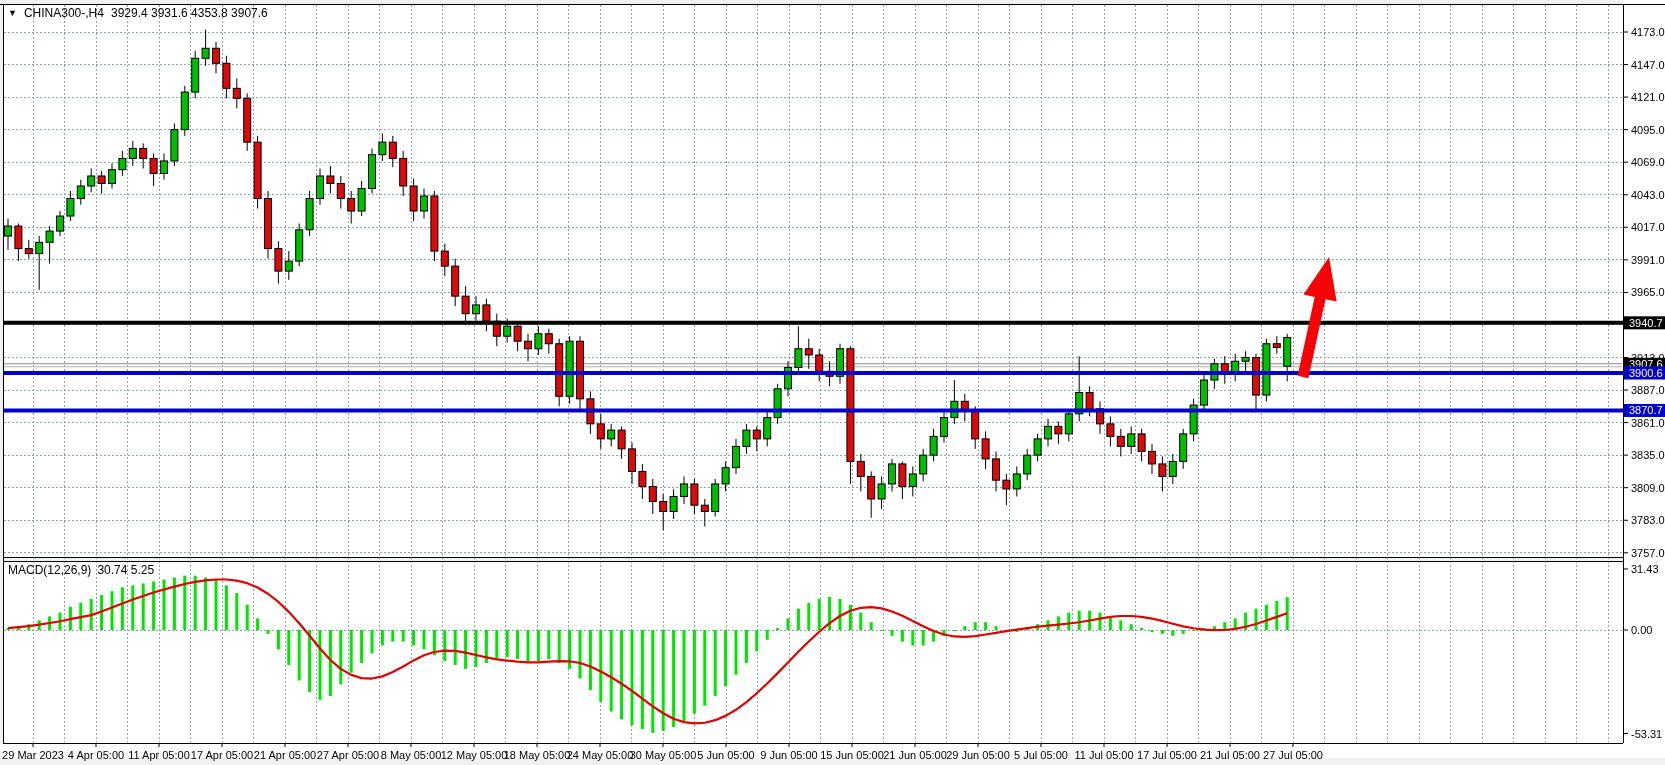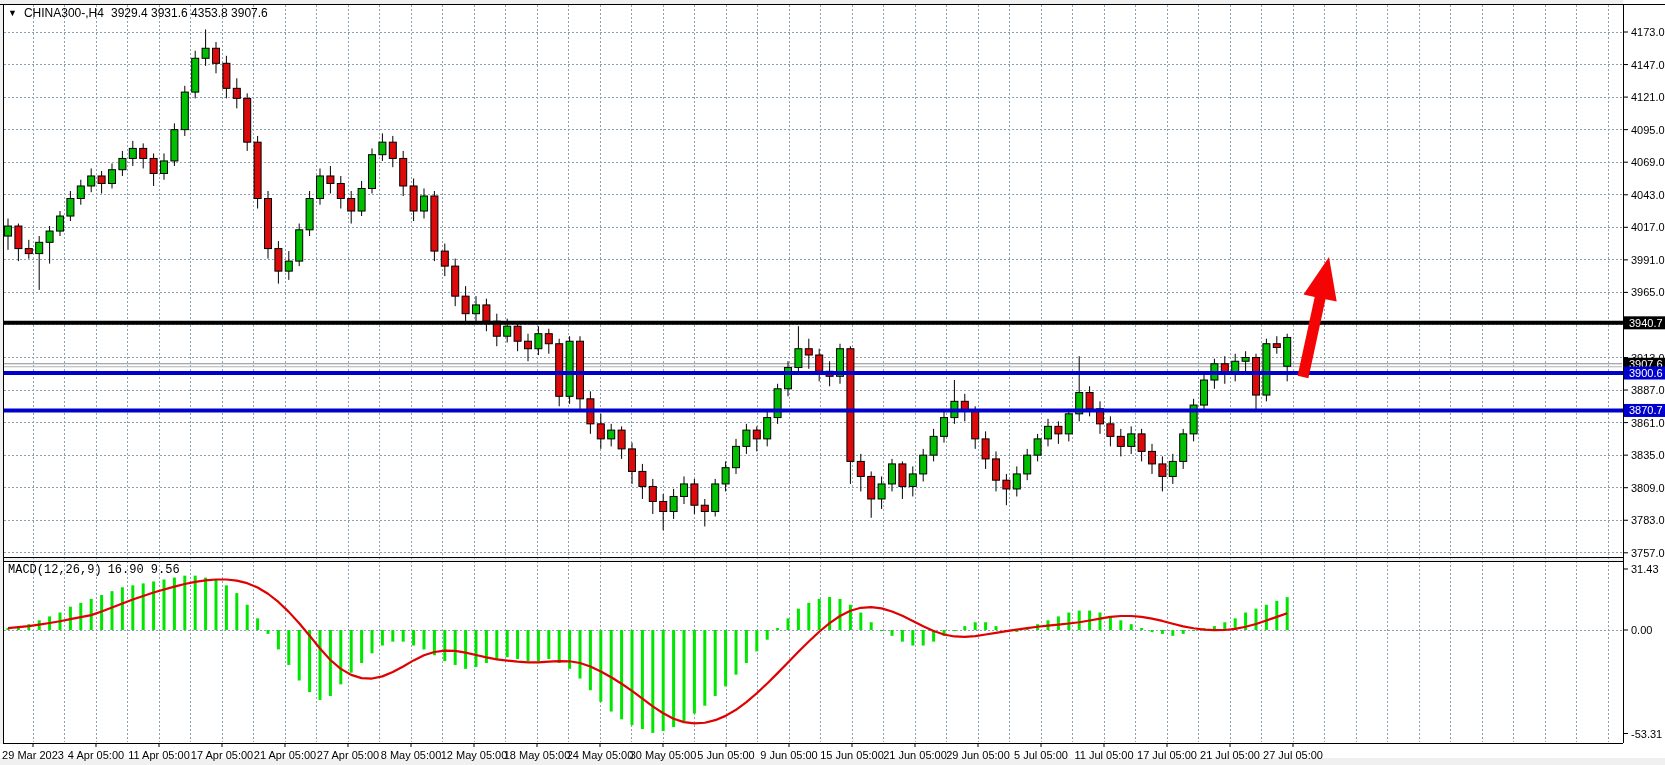--- a/index.html
+++ b/index.html
@@ -2,21 +2,21 @@
 <html><head>
 <meta charset="utf-8">
 <style>
   html,body{margin:0;padding:0;}
   body{background:#f0f0f0;font-family:"Liberation Sans",sans-serif;}
   .screen{position:relative;width:1665px;height:765px;background:#f0f0f0;overflow:hidden;}
   #chart-svg{position:absolute;left:0;top:0;}
   .overlay-label{position:absolute;color:#000;white-space:nowrap;pointer-events:none;}
   .title-row{left:8px;top:6px;font-size:12px;display:flex;gap:7px;align-items:center;}
   .title-row .ddicon{font-size:9px;line-height:12px;}
-  .macd-row{left:8px;top:563px;font-size:12px;display:flex;gap:6px;font-family:Liberation Mono, monospace;}
+  .macd-row{left:8px;top:563px;font-size:12px;display:flex;gap:6px;}
 </style>
 </head>
 <body>
 
 <div class="screen">
   <svg id="chart-svg" width="1665" height="765">
       <rect x="3" y="4" width="1620" height="553" fill="#FFFFFF"></rect>
       <rect x="3" y="561" width="1620" height="182" fill="#FFFFFF"></rect>
       <rect x="1623" y="0" width="42" height="758" fill="#ffffff"></rect>
       <rect x="0" y="744" width="1623" height="14" fill="#ffffff"></rect>
@@ -581,15 +581,15 @@
     </svg>
 
   <div class="overlay-label title-row">
     <span class="ddicon">▼</span>
     <span>CHINA300-,H4</span>
     <span>3929.4 3931.6 4353.8 3907.6</span>
   </div>
 
   <div class="overlay-label macd-row">
     <span>MACD(12,26,9)</span>
-    <span>16.90 9.56</span>
+    <span>30.74 5.25</span>
   </div>
 </div>
 
 </body></html>

